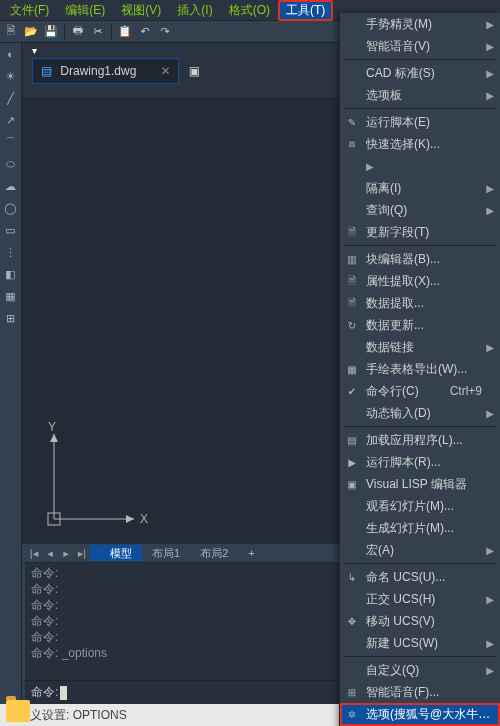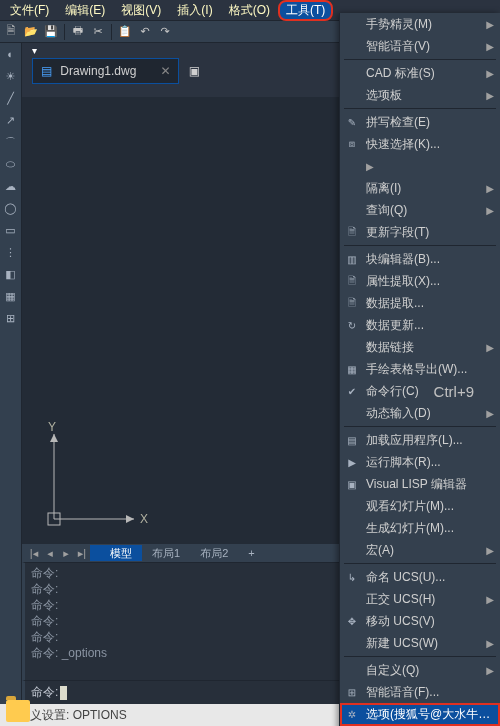--- a/index.html
+++ b/index.html
@@ -16,29 +16,29 @@
   
   .menubar {
     display: flex;
     background: #2b3340;
     height: 20px;
     padding: 0 2px;
     align-items: center;
   }
   .menubar .item {
     padding: 2px 8px;
-    color: #fef9c3;
+    color: #84cc16;
     white-space: nowrap;
   }
   .menubar .item.active {
     background: #0b4f9e;
     color: #fff;
     border: 2px solid #e03020;
     padding: 0 6px;
-    border-radius: 8px;
+    border-radius: 2px;
   }
   
   .toolbar {
     height: 23px;
     background: #33404f;
     border-top: 1px solid #1f2630;
     border-bottom: 1px solid #1f2630;
     display: flex;
     align-items: center;
     gap: 2px;
@@ -157,21 +157,21 @@
     display: flex;
     align-items: center;
     height: 22px;
     padding: 0 6px 0 4px;
     color: #d0d0d0;
     white-space: nowrap;
     gap: 6px;
   }
   .menu .mi .mic { width: 16px; height: 16px; display: inline-flex; align-items: center; justify-content: center; font-size: 10px; color: #a8b2c0; }
   .menu .mi .lbl { flex: 1; font-size: 12px; overflow: hidden; text-overflow: ellipsis; }
-  .menu .mi .sc { color: #c0c0c0; font-size: 15px; margin-right: 20px; }
+  .menu .mi .sc { color: #c0c0c0; font-size: 12px; margin-right: 12px; }
   .menu .mi .arr { font-size: 10px; color: #a0a0a0; }
   .menu .sep { height: 1px; background: #1f2630; margin: 2px 4px; }
   .menu .mi.hl {
     background: #0b4f9e;
     border: 2px solid #e03020;
     height: 23px;
     padding: 0 4px 0 2px;
     color: #fff;
   }
   .taskbar {
@@ -300,21 +300,21 @@
       <span class="arr">▶</span>
     </div>
     <div class="mi">
       <span class="mic"></span>
       <span class="lbl">选项板</span>
       <span class="arr">▶</span>
     </div>
     <div class="sep"></div>
     <div class="mi">
       <span class="mic">✎</span>
-      <span class="lbl">拼写检查(E)</span>
+      <span class="lbl">运行脚本(E)</span>
     </div>
     <div class="mi">
       <span class="mic">⧈</span>
       <span class="lbl">快速选择(K)...</span>
     </div>
     <div class="mi">
       <span class="mic"></span>
       <span class="arr">▶</span>
     </div>
     <div class="mi">

